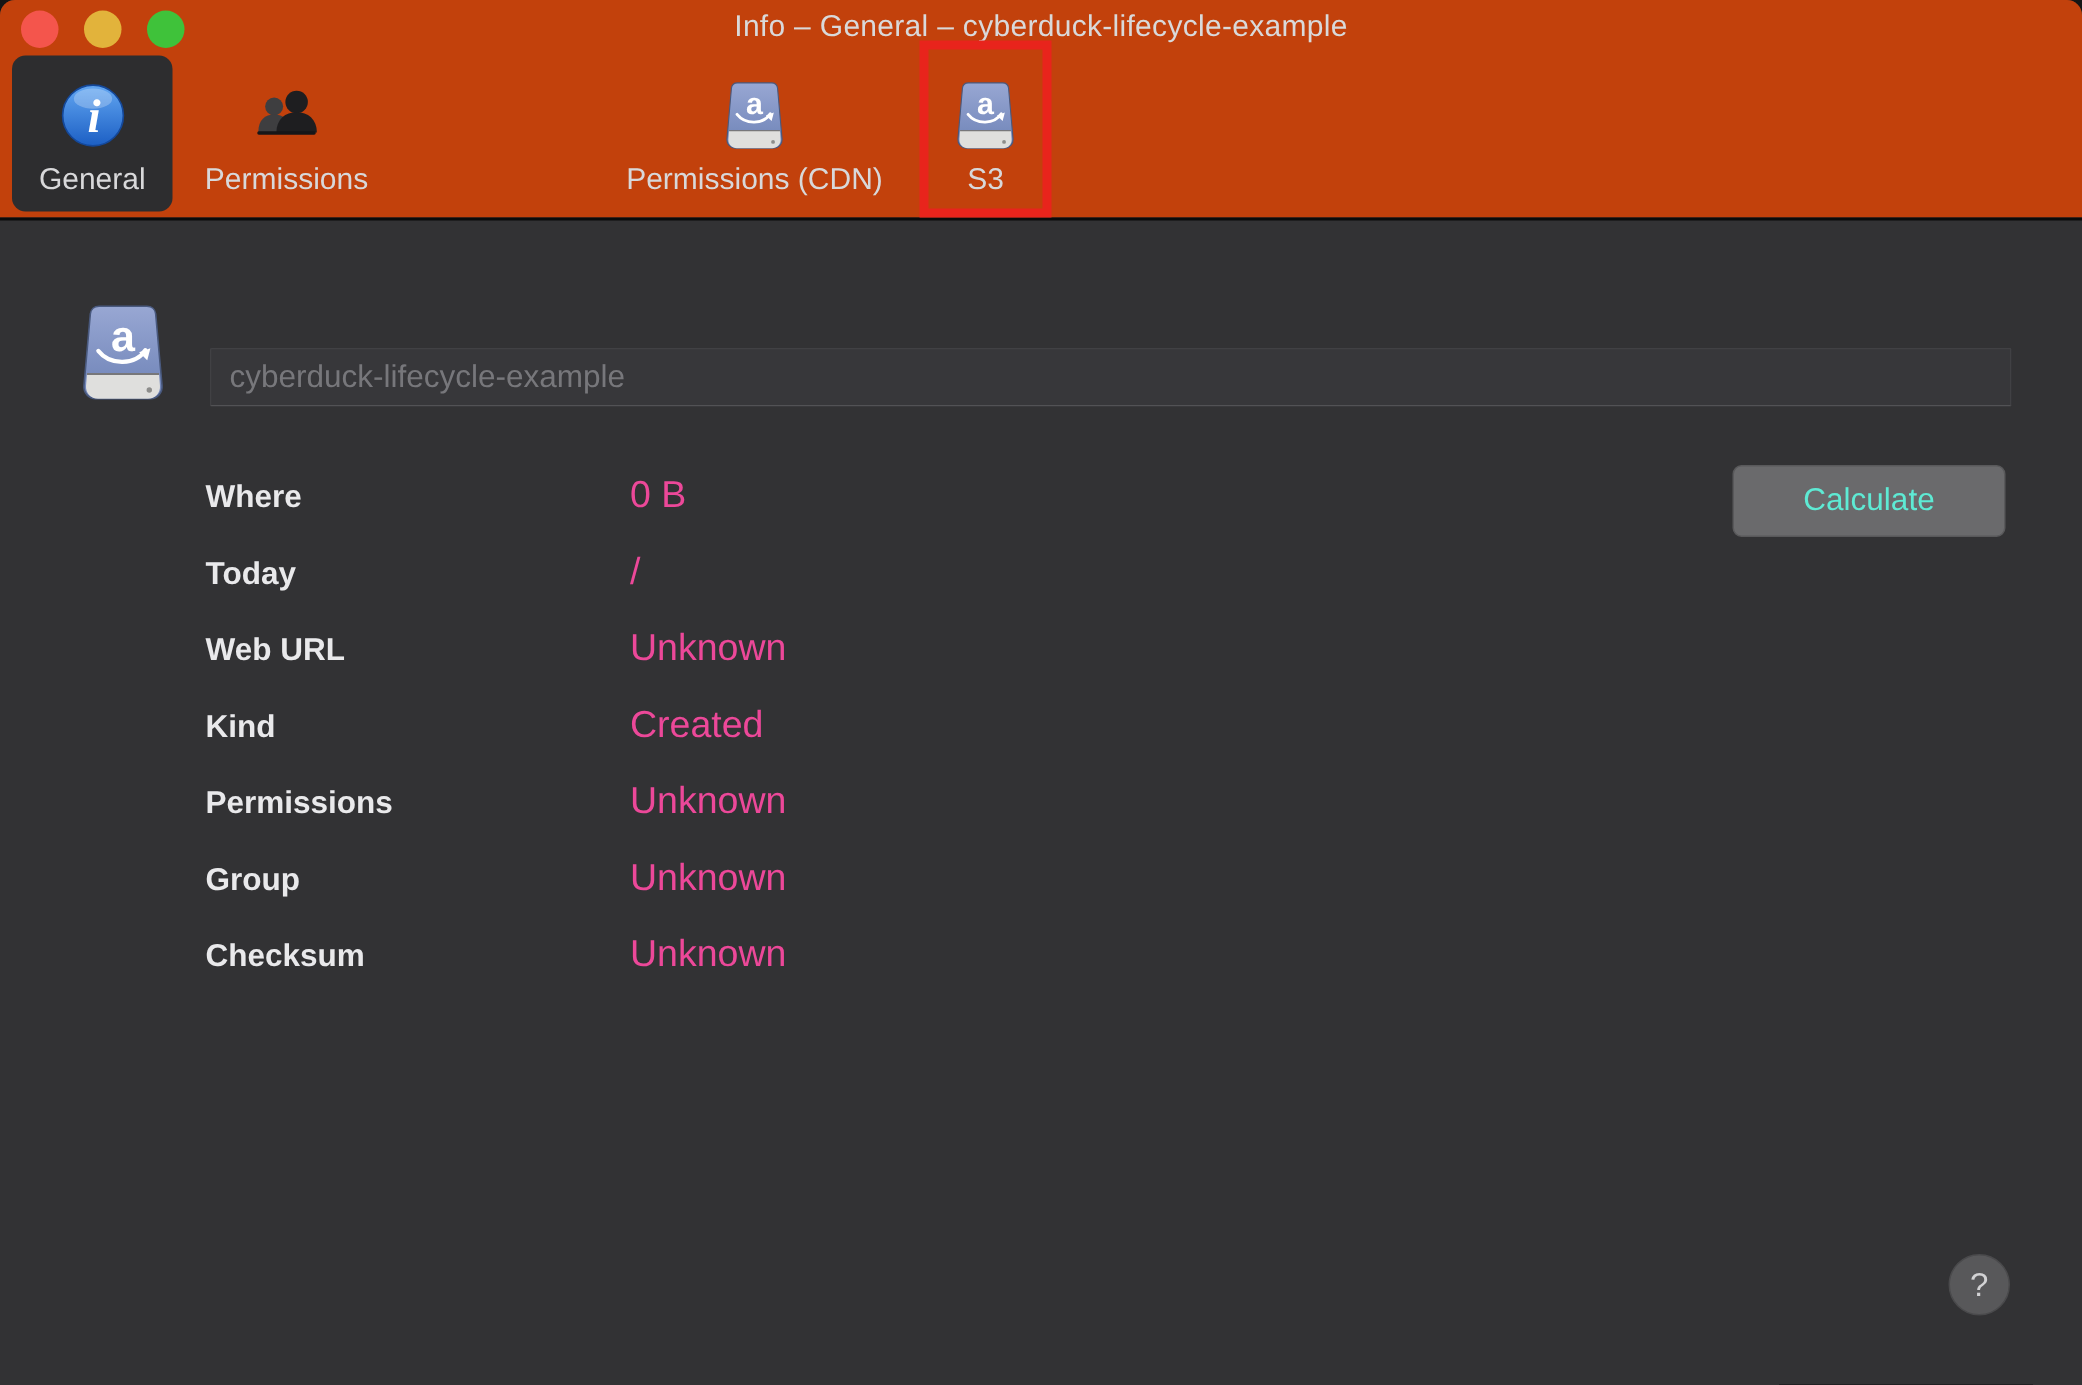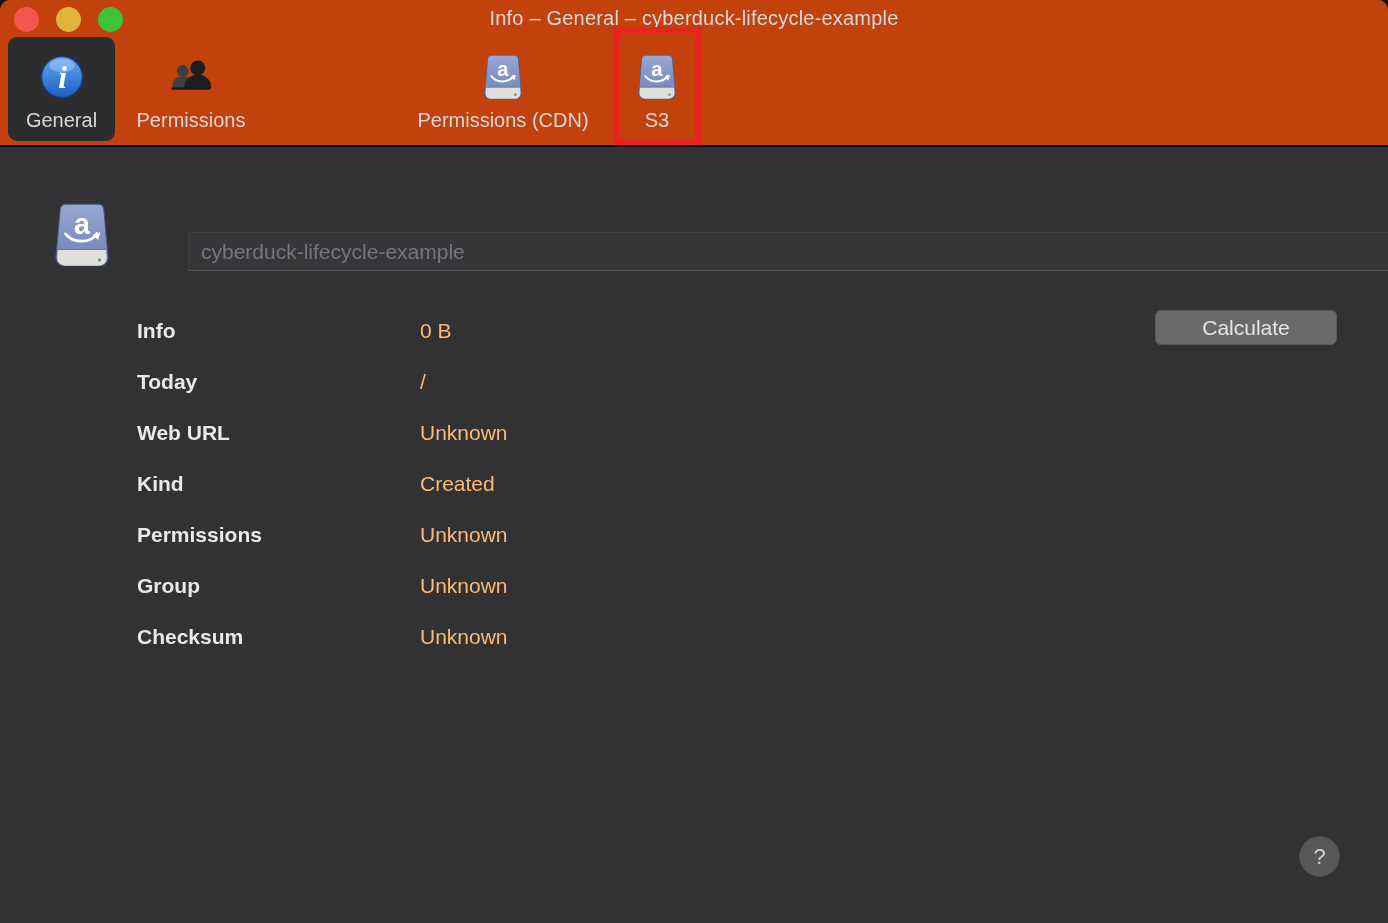--- a/index.html
+++ b/index.html
@@ -29,29 +29,29 @@
   .tab-s3{left:620px;width:74px;}
 
   
   .annotation-box{position:absolute;left:613px;top:27px;width:88px;height:118px;
     border:6px solid #e8241c;box-sizing:border-box;pointer-events:none;z-index:30;}
 
   
   .bucket-icon{position:absolute;left:48px;top:201px;width:68px;height:68px;}
   .name-field{position:absolute;left:140px;top:232px;width:1201px;height:39px;box-sizing:border-box;
     background:#37373a;border:1px solid #414144;border-bottom-color:#525255;border-radius:1px;
-    color:#77777b;font-size:21px;padding:0 12px;font-family:"Liberation Sans",sans-serif;outline:none;margin-left:48px;}
+    color:#77777b;font-size:21px;padding:0 12px;font-family:"Liberation Sans",sans-serif;outline:none;}
 
   .rows{position:absolute;left:137px;top:305px;width:1000px;}
   .row{height:51px;line-height:51px;white-space:nowrap;}
   .rowlabel{display:inline-block;width:283px;color:#e9e9eb;font-weight:bold;font-size:21px;}
-  .rowvalue{color:#fdba74;font-size:21px;}
+  .rowvalue{color:#ec4899;font-size:25px;}
 
-  .calc-btn{position:absolute;left:1155px;top:310px;width:182px;height:35px;
-    background:#6a6a6c;border:1px solid #59595b;border-radius:6px;color:#e5e5e5;
+  .calc-btn{position:absolute;left:1155px;top:310px;width:182px;height:48px;
+    background:#6a6a6c;border:1px solid #59595b;border-radius:6px;color:#5eead4;
     font-size:21px;font-family:"Liberation Sans",sans-serif;cursor:default;}
   .help-btn{position:absolute;left:1299px;top:836px;width:41px;height:41px;border-radius:50%;
     background:#58585a;border:1px solid #4a4a4c;color:#d2d2d4;font-size:22px;line-height:38px;
     text-align:center;padding:0;font-family:"Liberation Sans",sans-serif;cursor:default;}
 </style>
 </head>
 <body>
 
 <svg width="0" height="0" style="position:absolute">
   <defs>
@@ -138,21 +138,21 @@
     <circle cx="48.5" cy="55.5" r="1.7" fill="#8d8d8b"></circle>
     <text x="32" y="31" font-size="27" font-weight="bold" fill="#fff" text-anchor="middle" font-family="Liberation Sans, sans-serif">a</text>
     <path d="M16.5 31 c7.5 9.5 23.5 9 29.5 -0.5" stroke="#fff" stroke-width="2.6" fill="none" stroke-linecap="round"></path>
     <path d="M47.2 36.8 l2 -7.4 -7.1 2.5 z" fill="#fff"></path>
   </svg>
 
   <input class="name-field" type="text" readonly="" value="cyberduck-lifecycle-example" style="">
 
   <div class="rows">
     <div class="row">
-      <span class="rowlabel">Info</span><span class="rowvalue">0 B</span>
+      <span class="rowlabel">Where</span><span class="rowvalue">0 B</span>
     </div>
     <div class="row">
       <span class="rowlabel">Today</span><span class="rowvalue">/</span>
     </div>
     <div class="row">
       <span class="rowlabel">Web URL</span><span class="rowvalue">Unknown</span>
     </div>
     <div class="row">
       <span class="rowlabel">Kind</span><span class="rowvalue">Created</span>
     </div>

